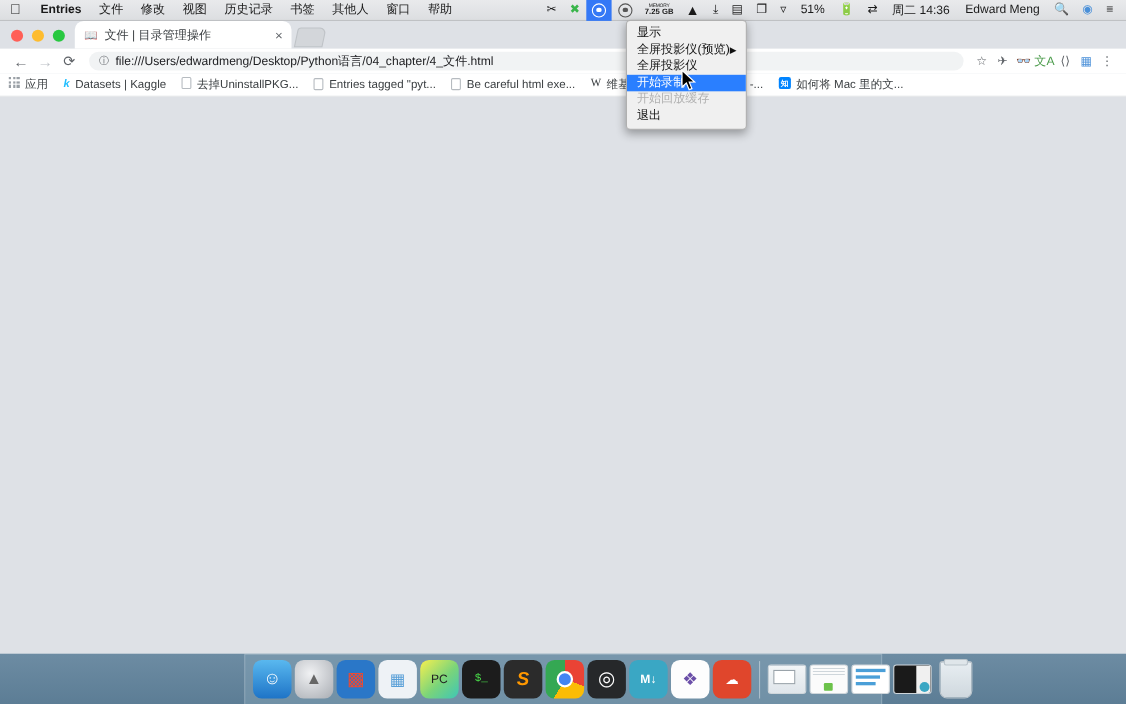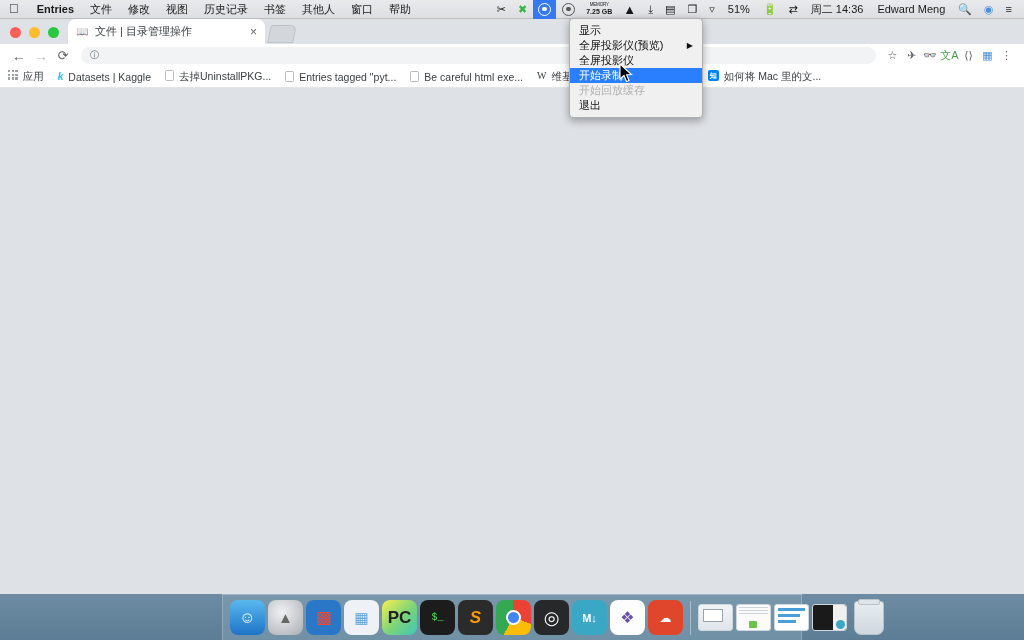--- a/index.html
+++ b/index.html
@@ -45,21 +45,21 @@
   }
   .glyph-circ::after {
     content: ""; position: absolute; left: 3.2px; top: 3.2px;
     width: 4.2px; height: 4.2px; border-radius: 50%; background: currentColor;
   }
 
   
   .obs-menu {
     position: absolute;
     left: 569px; top: 18px;
-    width: 134px;
+    width: 110px;
     background: #f0f0f0;
     border: 1px solid #b0b0b0;
     border-radius: 4px;
     box-shadow: 0 3px 9px rgba(0,0,0,0.33);
     padding: 4px 0;
     font-size: 11px; color: #111;
     z-index: 200;
   }
   .obs-item {
     height: 15px; line-height: 15px;
@@ -334,20 +334,21 @@
     </div>
     <div class="tab-new"></div>
   </div>
 
   <div class="toolbar">
     <div class="nav-btn">←</div>
     <div class="nav-btn dim">→</div>
     <div class="nav-btn reload">⟳</div>
     <div class="omnibox">
       <span class="omni-ic">ⓘ</span>
+      <span class="omni-url">file:///Users/edwardmeng/Desktop/Python语言/04_chapter/4_文件.html</span>
     </div>
     <div class="tb-ic">☆</div>
     <div class="tb-ic">✈</div>
     <div class="tb-ic">👓</div>
     <div class="tb-ic" style="color:#4a9b4a;text-align:center;">文A</div>
     <div class="tb-ic">⟨⟩</div>
     <div class="tb-ic" style="color:#4a90d9;">▦</div>
     <div class="tb-ic">⋮</div>
   </div>
 
@@ -521,21 +522,21 @@
   <div class="dock-ic" style="background:radial-gradient(circle at 40% 35%,#f0f1f3,#a9adb3);">
     <span style="font-size:15px;color:#666;">▲</span>
   </div>
   <div class="dock-ic run" style="background:#2a77c8;">
     <span style="font-size:17px;color:#e94b35;">▩</span>
   </div>
   <div class="dock-ic run" style="background:#eef2f6;">
     <span style="font-size:15px;color:#5aa0d8;">▦</span>
   </div>
   <div class="dock-ic run" style="background:linear-gradient(135deg,#f7f04f 0%,#7ad47a 55%,#3ec6b6 100%);">
-    <span style="font-size:17px;font-weight:bold;color:#222;">PC</span>
+    <span style="font-size:11px;font-weight:normal;color:#222;">PC</span>
   </div>
   <div class="dock-ic run" style="background:#1c1c1c;">
     <span style="font-size:10px;color:#4ade4a;font-family:'Liberation Mono',monospace;">$_</span>
   </div>
   <div class="dock-ic run" style="background:#2b2b2b;">
     <span style="font-size:17px;color:#ff9800;font-style:italic;font-weight:bold;">S</span>
   </div>
   <div class="dock-ic run" style="background:conic-gradient(#ea4335 0deg 110deg,#fbbc05 110deg 210deg,#34a853 210deg 360deg);">
     <span style="width:15px;height:15px;border-radius:50%;background:#4285f4;border:2.5px solid #fff;"></span>
   </div>

